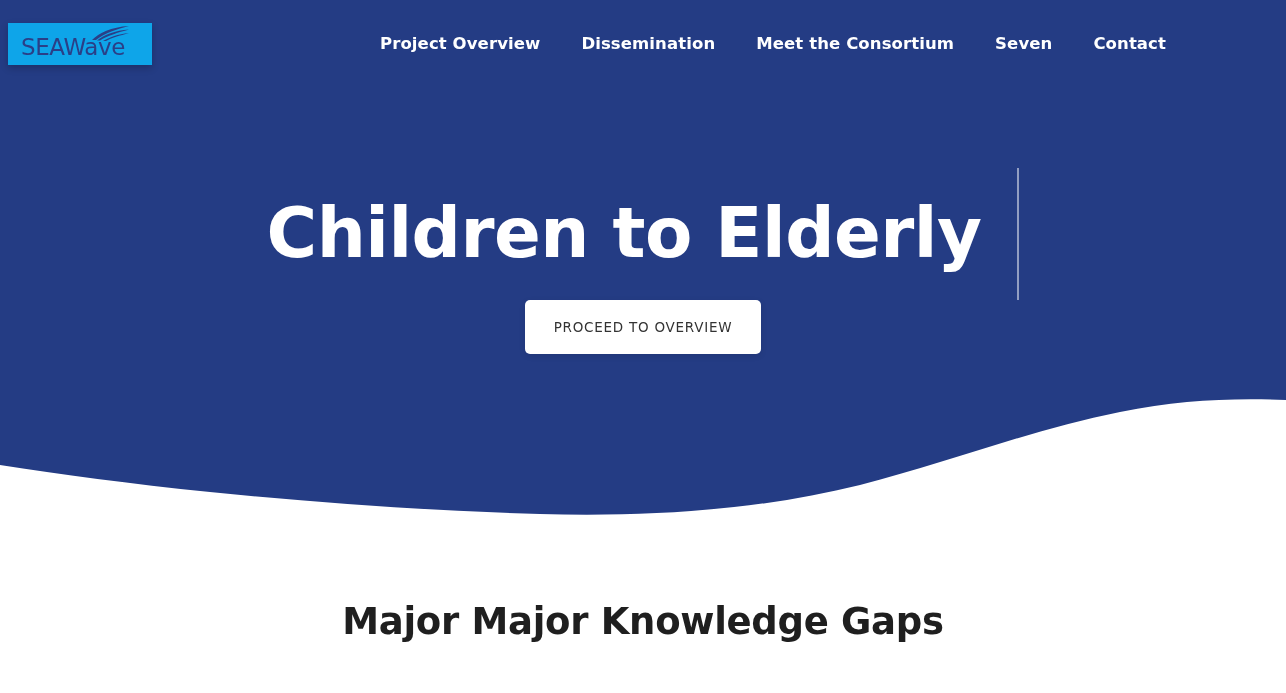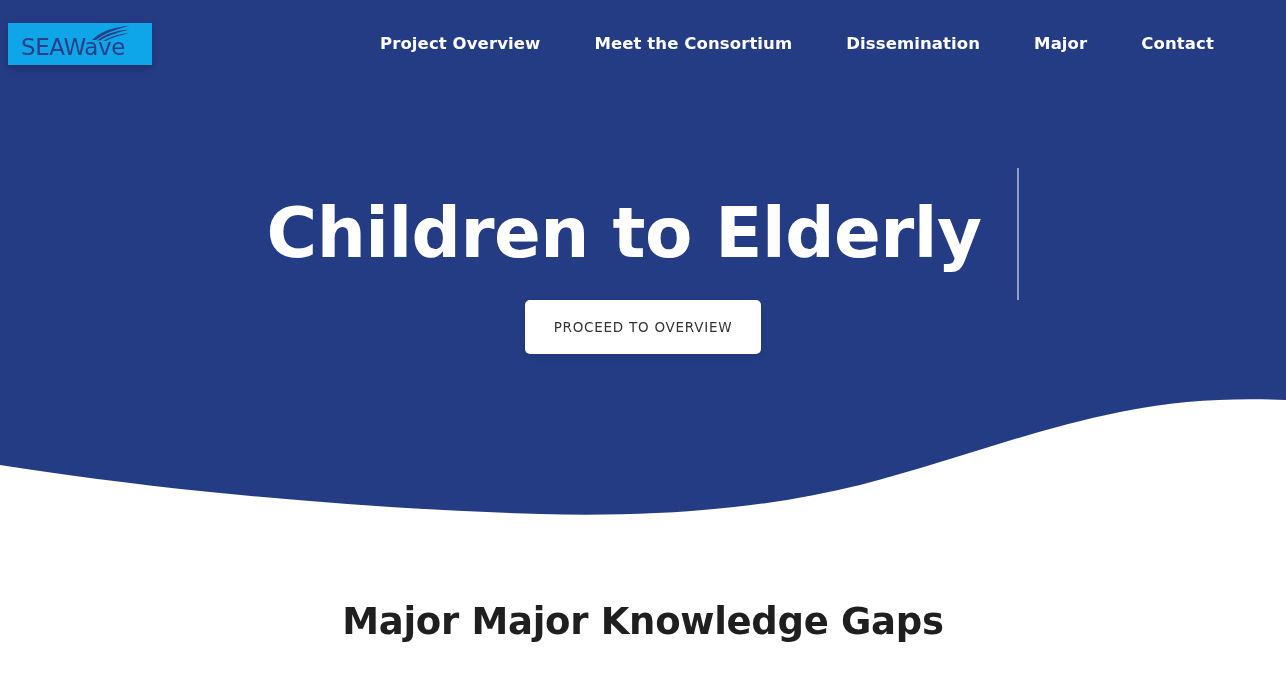--- a/index.html
+++ b/index.html
@@ -79,21 +79,21 @@
   }
 
   
   .main-nav {
     position:absolute;
     left:380px;
     top:0;
     height:88px;
     display:flex;
     align-items:center;
-    gap:13px;
+    gap:0;
   }
   .nav-item {
     color:#ffffff;
     font-family:"DejaVu Sans", sans-serif;
     font-size:16.5px;
     font-weight:bold;
     letter-spacing:0.1px;
     text-decoration:none;
     white-space:nowrap;
     padding:6px 0;
@@ -208,23 +208,23 @@
           <path d="M1,14 C8,7 20,1 38,0 C26,3 14,7 5,14 Z" fill="#2a3f87"></path>
           <path d="M6,14.5 C13,9 24,4.5 38,3.5 C27,6.5 16,10 9,14.5 Z" fill="#2a3f87"></path>
           <path d="M12,15 C18,11.5 27,8 38,7 C29,9.5 20,12 15,15 Z" fill="#2a3f87"></path>
         </svg>
         <span class="logo-text">SEAWave</span>
       </div>
     </div>
 
     <nav class="main-nav">
       <a class="nav-item" href="#">Project Overview</a>
+      <a class="nav-item" href="#">Dissemination</a>
       <a class="nav-item" href="#">Meet the Consortium</a>
-      <a class="nav-item" href="#">Dissemination</a>
-      <a class="nav-item" href="#">Major</a>
+      <a class="nav-item" href="#">Seven</a>
       <a class="nav-item" href="#">Contact</a>
     </nav>
 
   </header>
 
   <div class="hero-content">
 
     <div class="hero-headline-row">
       <h1 class="hero-headline">Children to Elderly</h1>
       <span class="type-cursor"></span>

